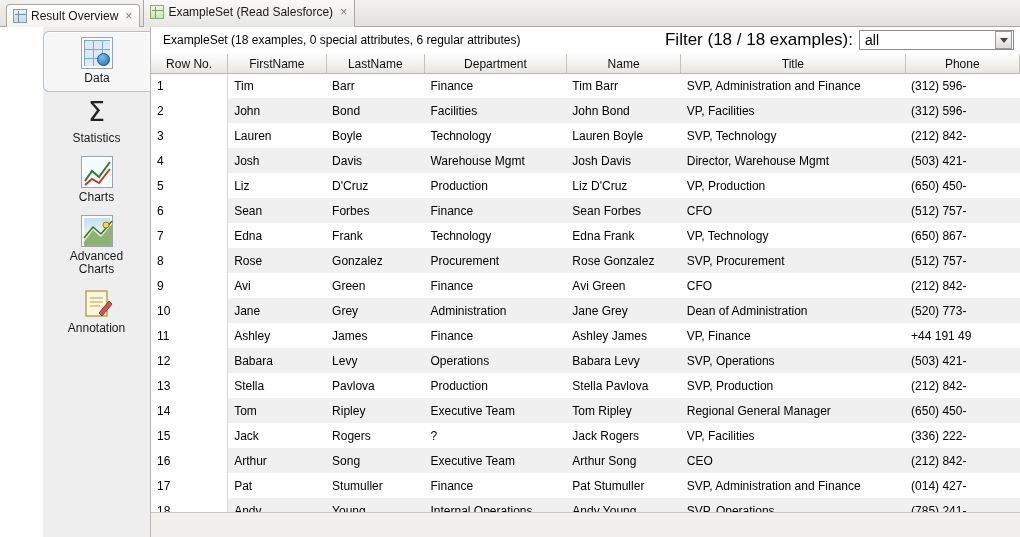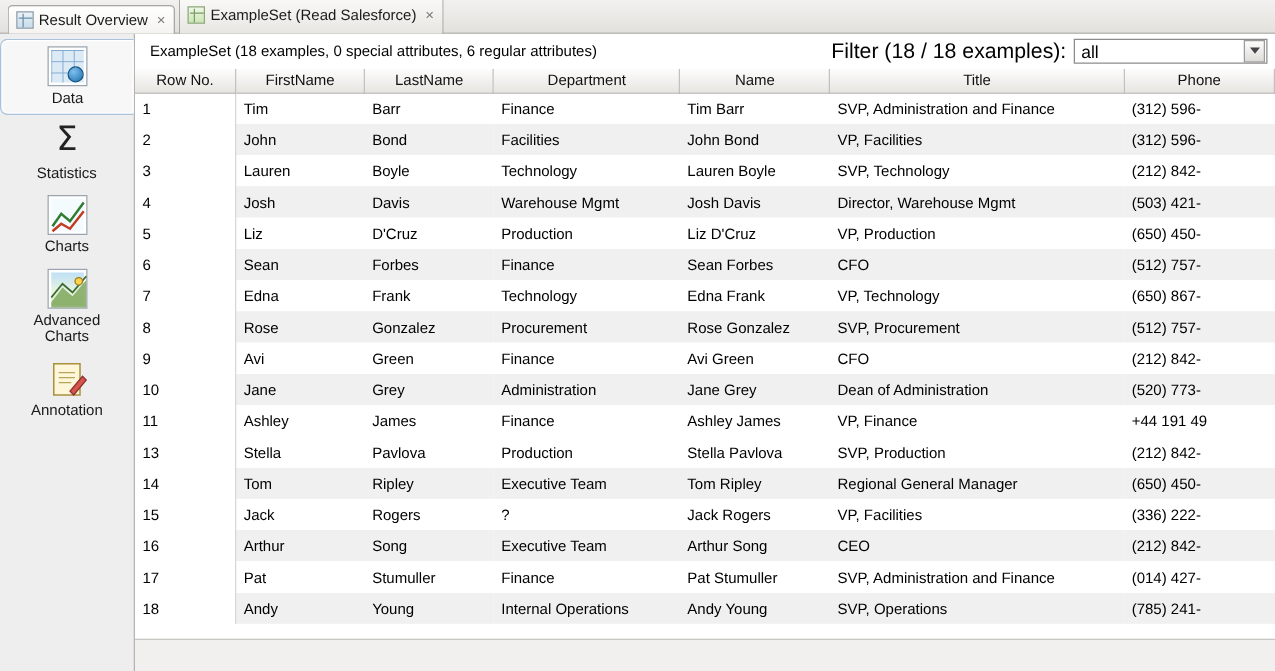--- a/index.html
+++ b/index.html
@@ -89,20 +89,21 @@
   }
 
   
   .sidebar {
     width: 108px;
     background: #eeeeee;
     border-right: 1px solid #b4b4b4;
     box-sizing: border-box;
     padding-top: 4px;
     flex: 0 0 108px;
+    margin-left: 43px;
   }
   .side-item {
     width: 100%;
     padding: 5px 0 6px 0;
     text-align: center;
     box-sizing: border-box;
   }
   .side-item.selected {
     background: #f7f7f7;
     border: 1px solid #a9c3de;
@@ -497,20 +498,29 @@
             </tr>
             <tr class="even">
               <td class="rowno">11</td>
               <td class="cell-b">Ashley</td>
               <td class="cell-b">James</td>
               <td class="cell-b">Finance</td>
               <td class="cell-b">Ashley James</td>
               <td class="cell-b">VP, Finance</td>
               <td class="cell-b">+44 191 49</td>
             </tr>
+            <tr class="odd">
+              <td class="rowno">12</td>
+              <td class="cell-b">Babara</td>
+              <td class="cell-b">Levy</td>
+              <td class="cell-b">Operations</td>
+              <td class="cell-b">Babara Levy</td>
+              <td class="cell-b">SVP, Operations</td>
+              <td class="cell-b">(503) 421-</td>
+            </tr>
             <tr class="even">
               <td class="rowno">13</td>
               <td class="cell-b">Stella</td>
               <td class="cell-b">Pavlova</td>
               <td class="cell-b">Production</td>
               <td class="cell-b">Stella Pavlova</td>
               <td class="cell-b">SVP, Production</td>
               <td class="cell-b">(212) 842-</td>
             </tr>
             <tr class="odd">

